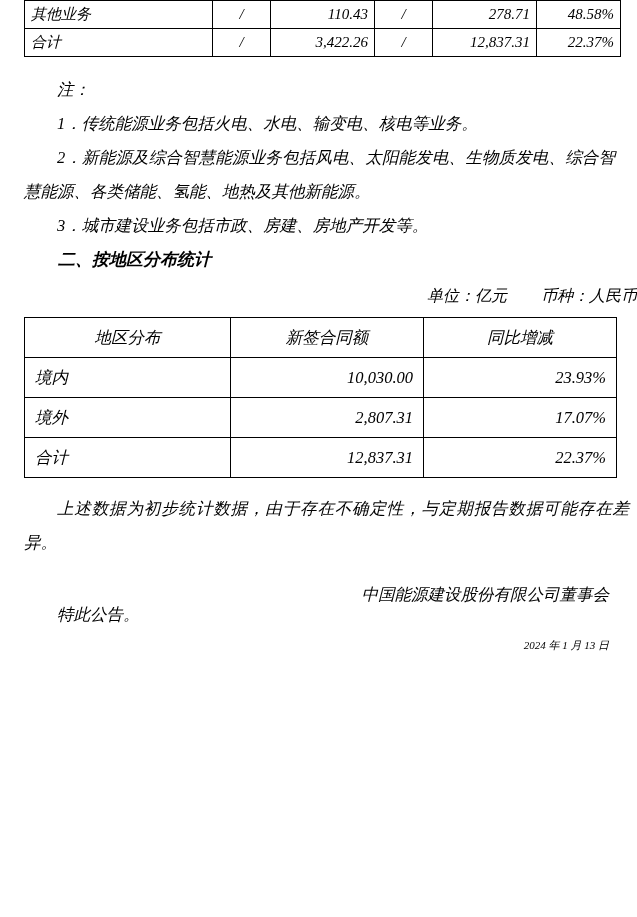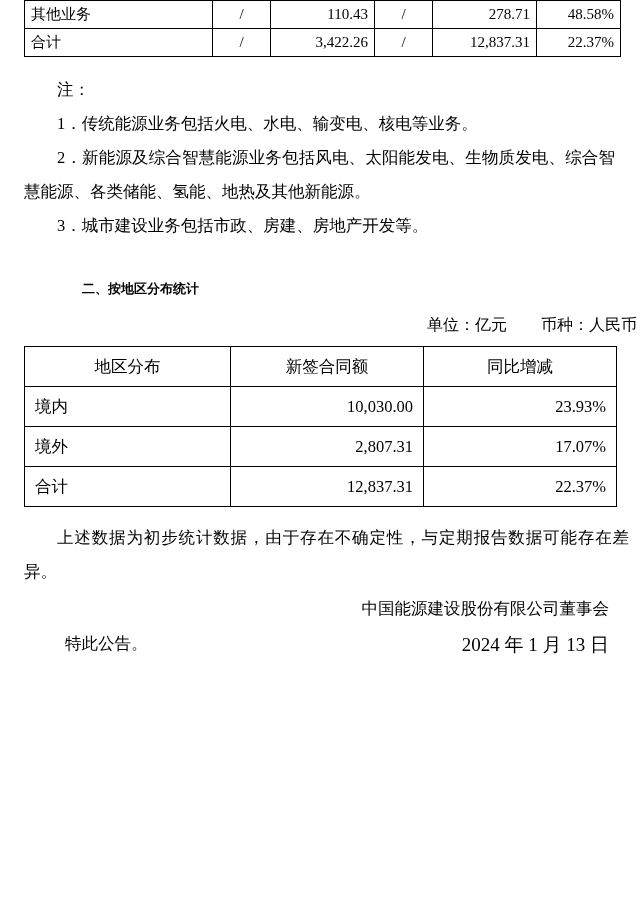--- a/index.html
+++ b/index.html
@@ -13,20 +13,21 @@
     font-family: "Liberation Serif", "DejaVu Serif", serif;
     color: #000000;
     position: relative;
     overflow: hidden;
   }
   .page {
     width: 637px;
     height: 678px;
     position: relative;
     box-sizing: border-box;
+    font-style: italic;
   }
 
   
   .top-table {
     border-collapse: collapse;
     width: 592px;
     margin: 0 0 0 24px;
     table-layout: fixed;
   }
   .top-table td {
@@ -52,25 +53,25 @@
     font-size: 16.5px;
     line-height: 34px;
     text-align: justify;
     text-justify: inter-ideograph;
     margin: 0;
   }
   .note-indent { text-indent: 33px; }
 
   
   .section-heading {
-    font-size: 13px;
+    font-size: 17px;
     font-weight: bold;
     line-height: 34px;
-    margin: 29px 0 2px 0;
-    padding-left: 82px;
+    margin: 0 0 2px 0;
+    padding-left: 58px;
     font-family: "Liberation Serif", serif;
   }
 
   
   .unit-line {
     font-size: 16px;
     line-height: 30px;
     text-align: right;
     margin: 4px 0 6px 0;
   }
@@ -109,44 +110,43 @@
     line-height: 34px;
     margin: 0;
     text-align: justify;
     text-justify: inter-ideograph;
   }
   .p-indent { text-indent: 33px; }
 
   .notice {
     padding: 0 22px 0 24px;
     margin-top: 38px;
-    margin-left: 8px;
   }
   .notice p {
     font-size: 16.5px;
     line-height: 34px;
     margin: 0;
     text-indent: 33px;
   }
 
   
   .signature {
     position: absolute;
     right: 28px;
     bottom: 16px;
     text-align: right;
   }
   .signature .company {
     font-size: 16.5px;
     line-height: 34px;
   }
   .signature .date {
-    font-size: 19px;
-    line-height: 34px;
-    margin-top: 2px;
+    font-size: 11px;
+    line-height: 34px;
+    margin-top: 16px;
   }
 </style>
 </head>
 <body>
 
 <div class="page">
 
   <table class="top-table">
     <tbody>
       <tr>

